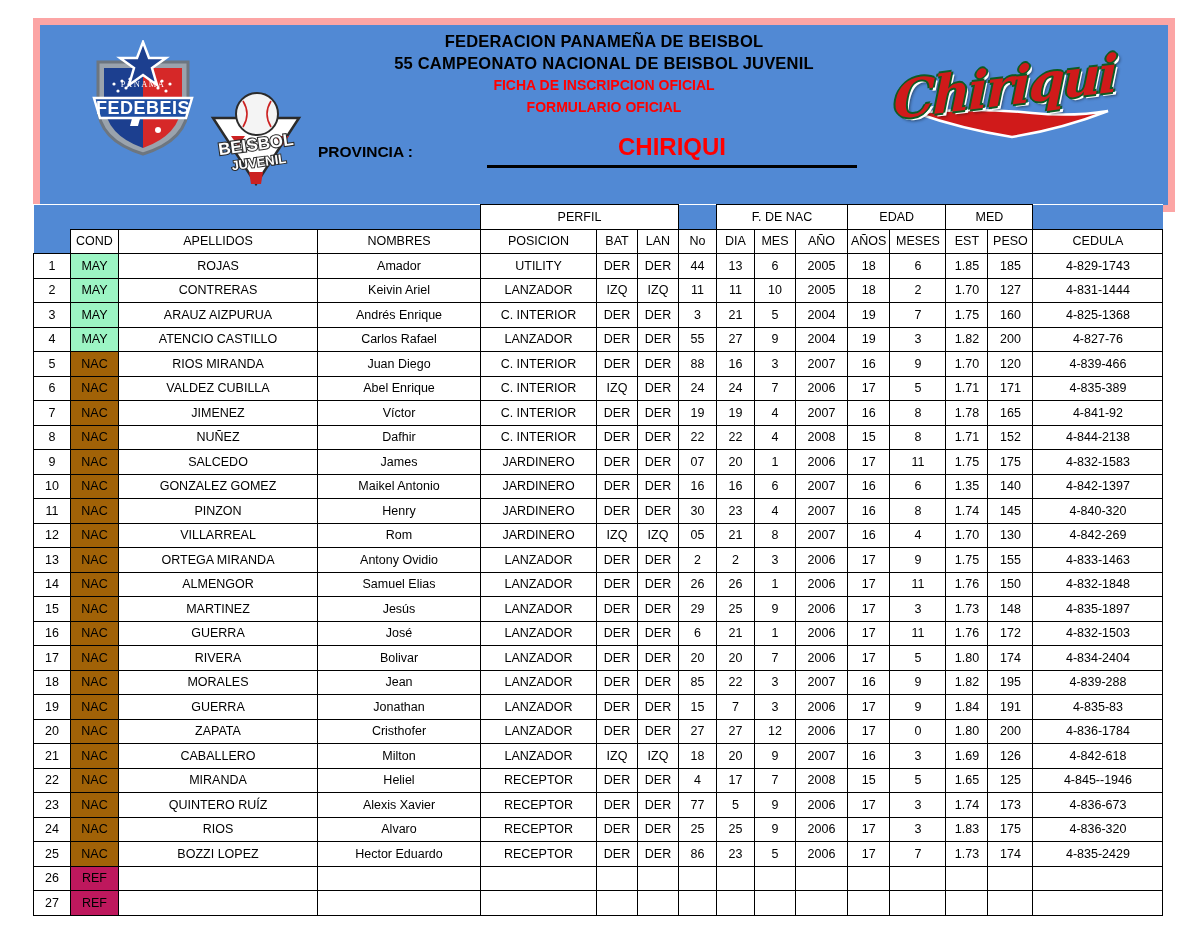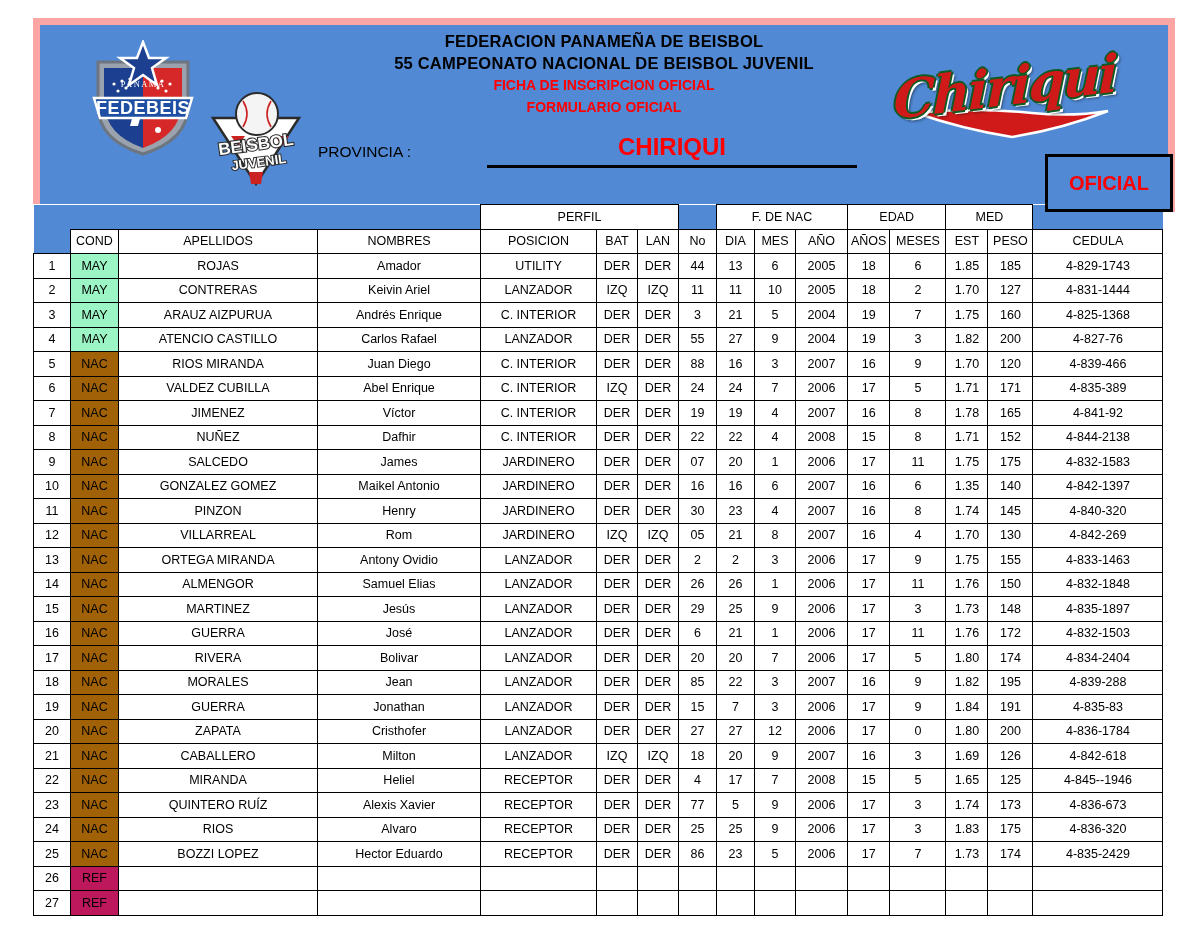--- a/index.html
+++ b/index.html
@@ -59,21 +59,21 @@
       2px 0 0 #0d5c24, -2px 0 0 #0d5c24, 0 2px 0 #0d5c24, 0 -2px 0 #0d5c24,
       3px 3px 0 #ffffff, 4px 4px 3px rgba(0,0,0,.45);
     white-space:nowrap;
   }
   .chiriqui-swash{
     position:absolute; left:872px; top:82px; z-index:5;
   }
   
   .provincia-label{
     position:absolute; left:278px; top:118px;
-    font-size:15.5px; font-weight:normal; color:#000; z-index:5;
+    font-size:15.5px; font-weight:bold; color:#000; z-index:5;
   }
   .provincia-value{
     position:absolute; left:447px; top:108px; width:370px;
     text-align:center; z-index:5;
     font-size:24px; font-weight:bold; color:#ff0000;
     border-bottom:3px solid #000;
     padding-bottom:4px;
   }
   
   .oficial-box{
@@ -181,23 +181,20 @@
       <span class="scripttext">Chiriqui</span>
     </div>
     <svg class="chiriqui-swash" width="200" height="34" viewBox="0 0 200 34">
       <path d="M4 6 Q60 0 120 6 Q160 10 196 4 Q150 22 100 30 Q50 22 4 6 Z" fill="#d01a1a" stroke="#ffffff" stroke-width="2.5"></path>
     </svg>
 
     <div class="provincia-label">PROVINCIA :</div>
     <div class="provincia-value">CHIRIQUI</div>
   </div>
 
-  <div class="oficial-box">
-    <span>OFICIAL</span>
-  </div>
 
   <table class="grid">
     <colgroup>
       <col style="width:37px">
         <col style="width:48px">
         <col style="width:199px">
       <col style="width:163px">
         <col style="width:116px">
         <col style="width:41px">
       <col style="width:41px">

